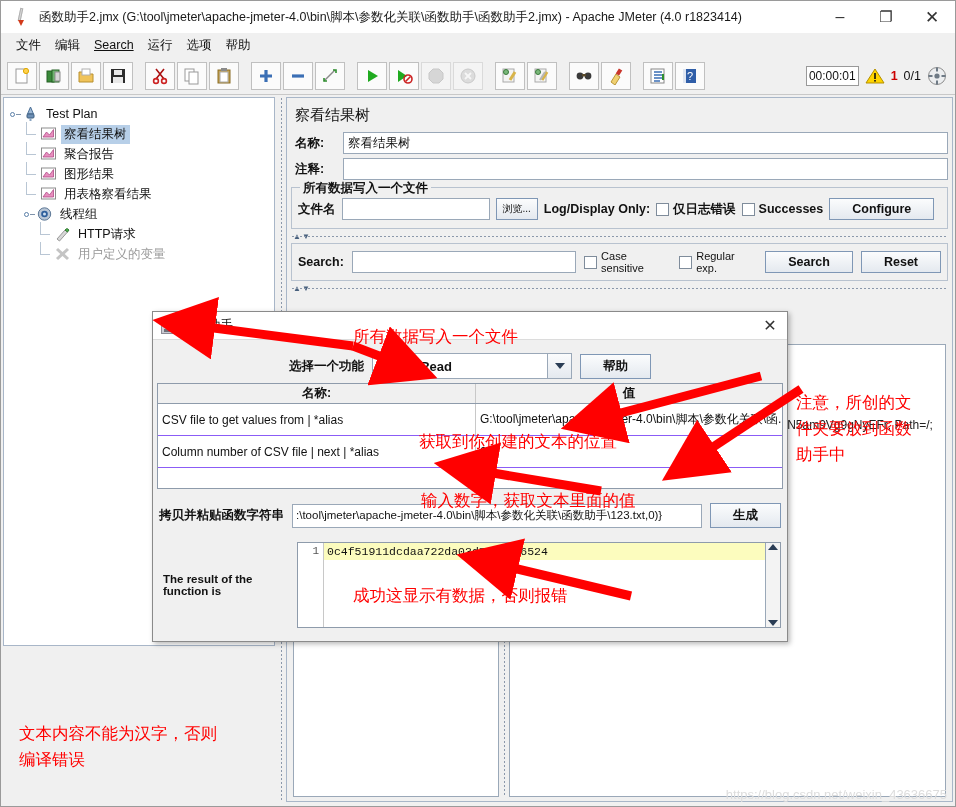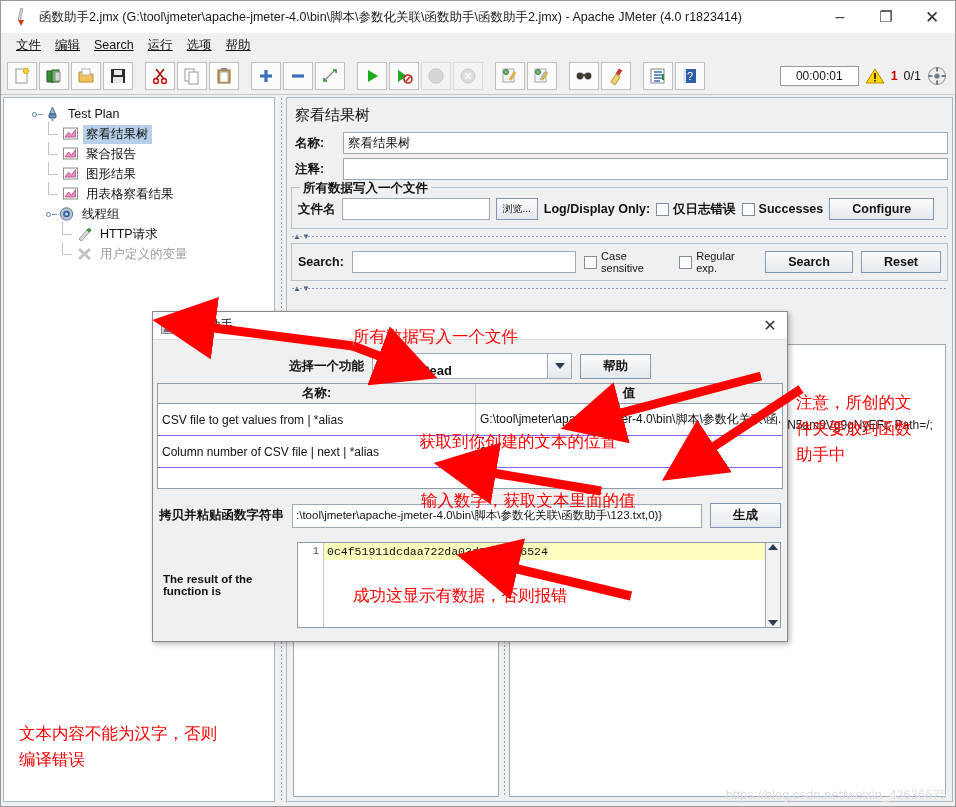--- a/index.html
+++ b/index.html
@@ -56,21 +56,20 @@
 
   
   .menubar {
     position: absolute; left: 0; top: 32px; width: 954px; height: 24px;
     background: #f0f0f0;
     display: flex; align-items: center; padding-left: 8px;
   }
   .menu-item {
     font-size: 12.5px; color: #111; padding: 2px 7px; cursor: default;
     white-space: nowrap;
-    text-decoration: underline;
   }
   .menu-item.u { text-decoration: underline; text-underline-offset: 1px; }
 
   
   .toolbar {
     position: absolute; left: 0; top: 56px; width: 954px; height: 38px;
     background: #f0f0f0;
     border-bottom: 1px solid #c8c8c8;
     display: flex; align-items: center; padding-left: 6px;
   }
@@ -84,34 +83,34 @@
   .tbtn.disabled { opacity: .45; }
 
   
   .ic { position: relative; width: 18px; height: 18px; display: block; }
 
   .timer {
     margin-left: auto; display: flex; align-items: center; gap: 6px;
     padding-right: 8px;
   }
   .timer-box {
-    background: #fff; border: 1px solid #999; padding: 2px 15px;
+    background: #fff; border: 1px solid #999; padding: 2px 2px;
     font-size: 12px; font-family: "Liberation Sans", sans-serif; color: #111;
   }
   .warn-count { color: #cc0000; font-weight: bold; font-size: 12.5px; }
   .thread-count { color: #111; font-size: 12.5px; }
 
   
   .main {
     position: absolute; left: 0; top: 94px; width: 954px; height: 711px;
     background: #f0f0f0;
   }
   .left-pane {
-    position: absolute; left: 2px; top: 2px; width: 272px; height: 705px;
-    background: #ffffff; border: 1px solid #a8b6c8; padding-left: 22px;
+    position: absolute; left: 2px; top: 2px; width: 272px; height: 549px;
+    background: #ffffff; border: 1px solid #a8b6c8;
   }
   .splitter {
     position: absolute; left: 276px; top: 2px; width: 9px; height: 705px;
     background: #f0f0f0;
   }
   .splitter .dots {
     position: absolute; left: 3px; top: 0; width: 3px; height: 705px;
     background-image: radial-gradient(#8b98ab 40%, transparent 41%);
     background-size: 3px 4px;
   }
@@ -286,21 +285,21 @@
   }
   .dlg-body { position: relative; height: 302px; }
 
   .fn-select-row {
     display:flex; align-items:center; justify-content:center; gap:8px;
     padding-top: 13px;
   }
   .fn-select-label { font-size: 12.5px; font-weight:bold; color:#111;}
   .combo {
     width: 200px; height: 26px; background:#fff; border:1px solid #9aa8b8;
-    display:flex; align-items:flex-end; position:relative;
+    display:flex; align-items:center; position:relative;
   }
   .combo .val { font-size: 13px; color:#111; padding-left: 6px; font-weight:600;}
   .combo .arrowbtn {
     position:absolute; right:0; top:0; width: 24px; height:24px;
     background: linear-gradient(#fbfcfd,#e4e9ef); border-left:1px solid #9aa8b8;
     display:flex;align-items:center;justify-content:center;
   }
   .combo .arrowbtn i {
     width:0;height:0;border-left:5px solid transparent;border-right:5px solid transparent;
     border-top:6px solid #2a3d55; display:block;

